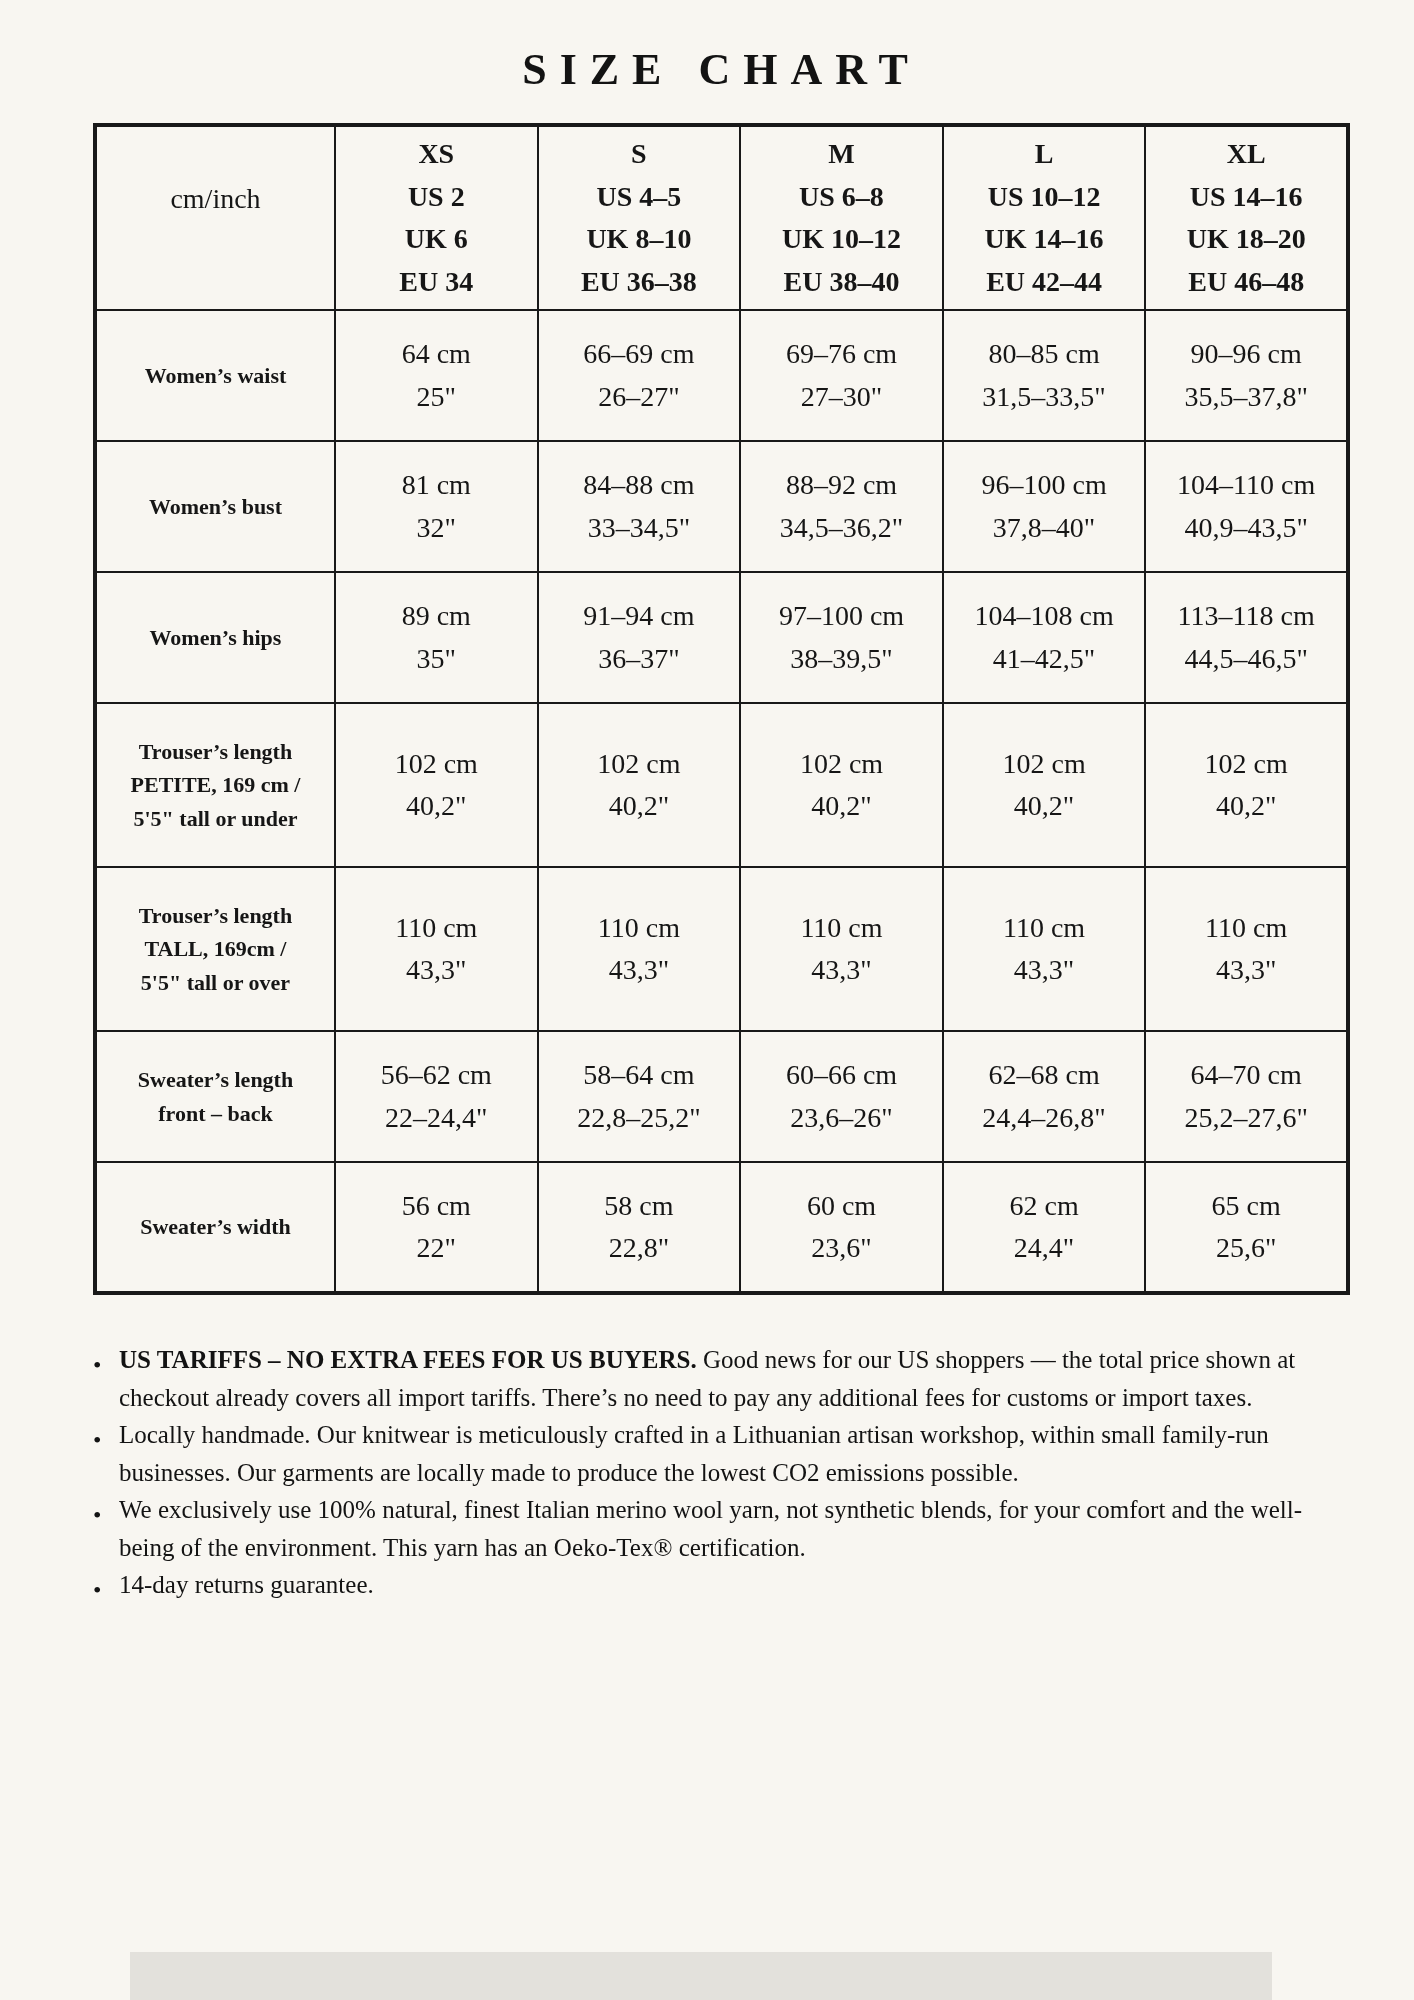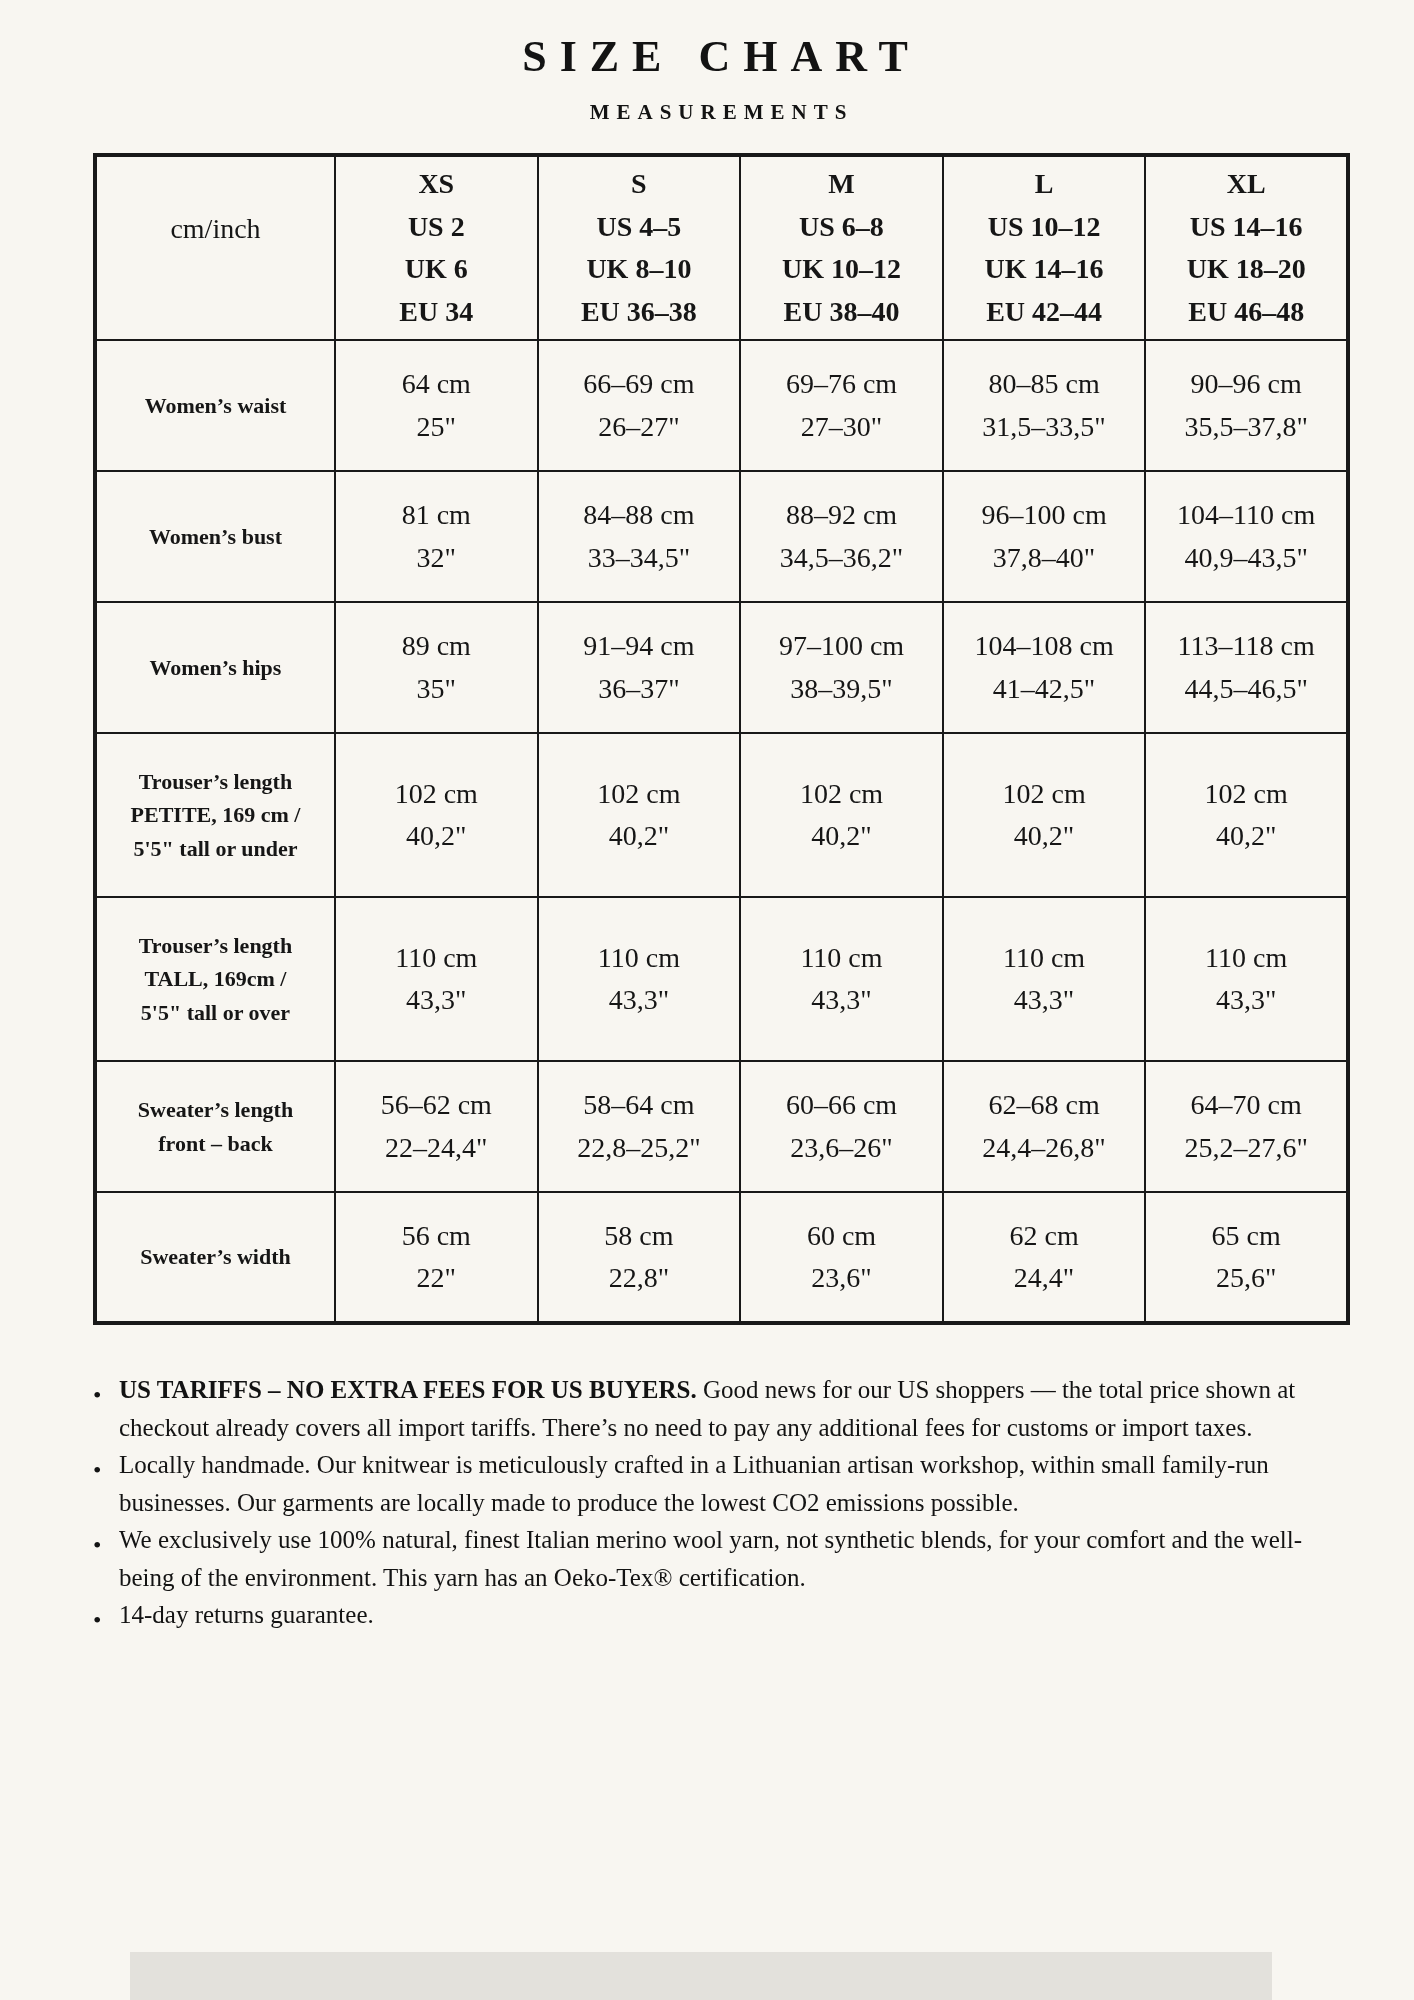--- a/index.html
+++ b/index.html
@@ -6,21 +6,21 @@
   body {
     width: 1414px; height: 2000px;
     background: #f8f6f1;
     color: #161616;
     font-family: "Liberation Serif", "DejaVu Serif", serif;
     position: relative;
     overflow: hidden;
   }
   .content { width: 1257px; margin-left: 93px; }
 
-  .doc-header { text-align: center; padding-top: 31px; }
+  .doc-header { text-align: center; padding-top: 44px; }
   .title {
     margin: 0;
     font-size: 44px;
     font-weight: bold;
     letter-spacing: 13px;
     color: #131313;
   }
   .subtitle {
     margin-top: 18px;
     font-size: 21px;
@@ -82,21 +82,20 @@
     background: #e3e1dc;
   }
 </style>
 </head>
 <body>
 
 <div class="content">
 
   <header class="doc-header">
     <h1 class="title">SIZE CHART</h1>
-    <div class="subtitle">MEASUREMENTS</div>
   </header>
 
   <table class="size-table">
     <colgroup>
       <col style="width:240px">
       <col>
         <col>
         <col>
         <col>
         <col>

